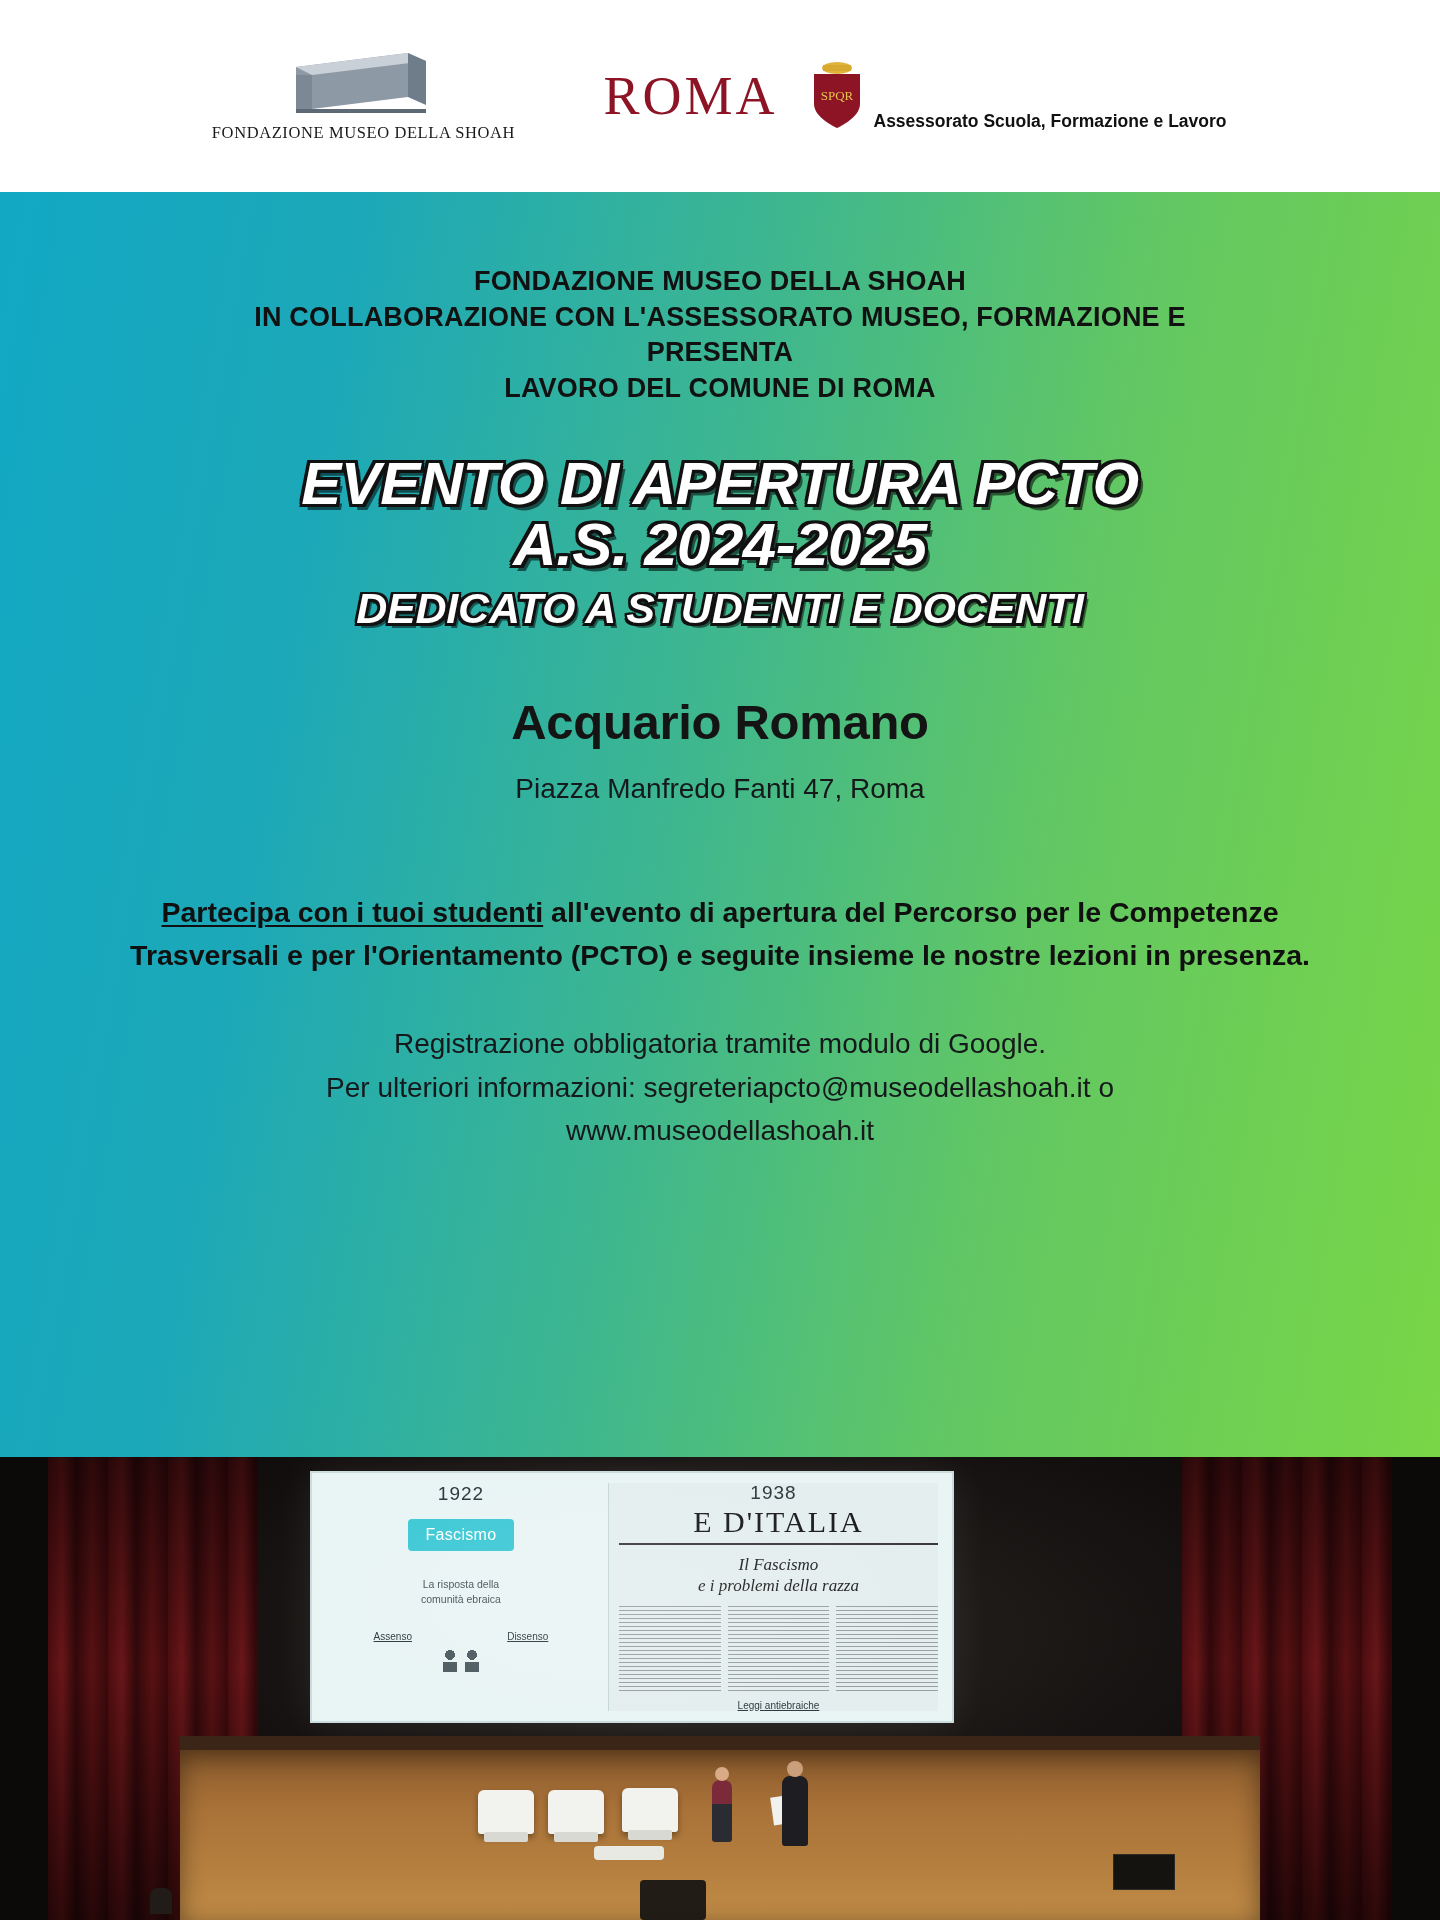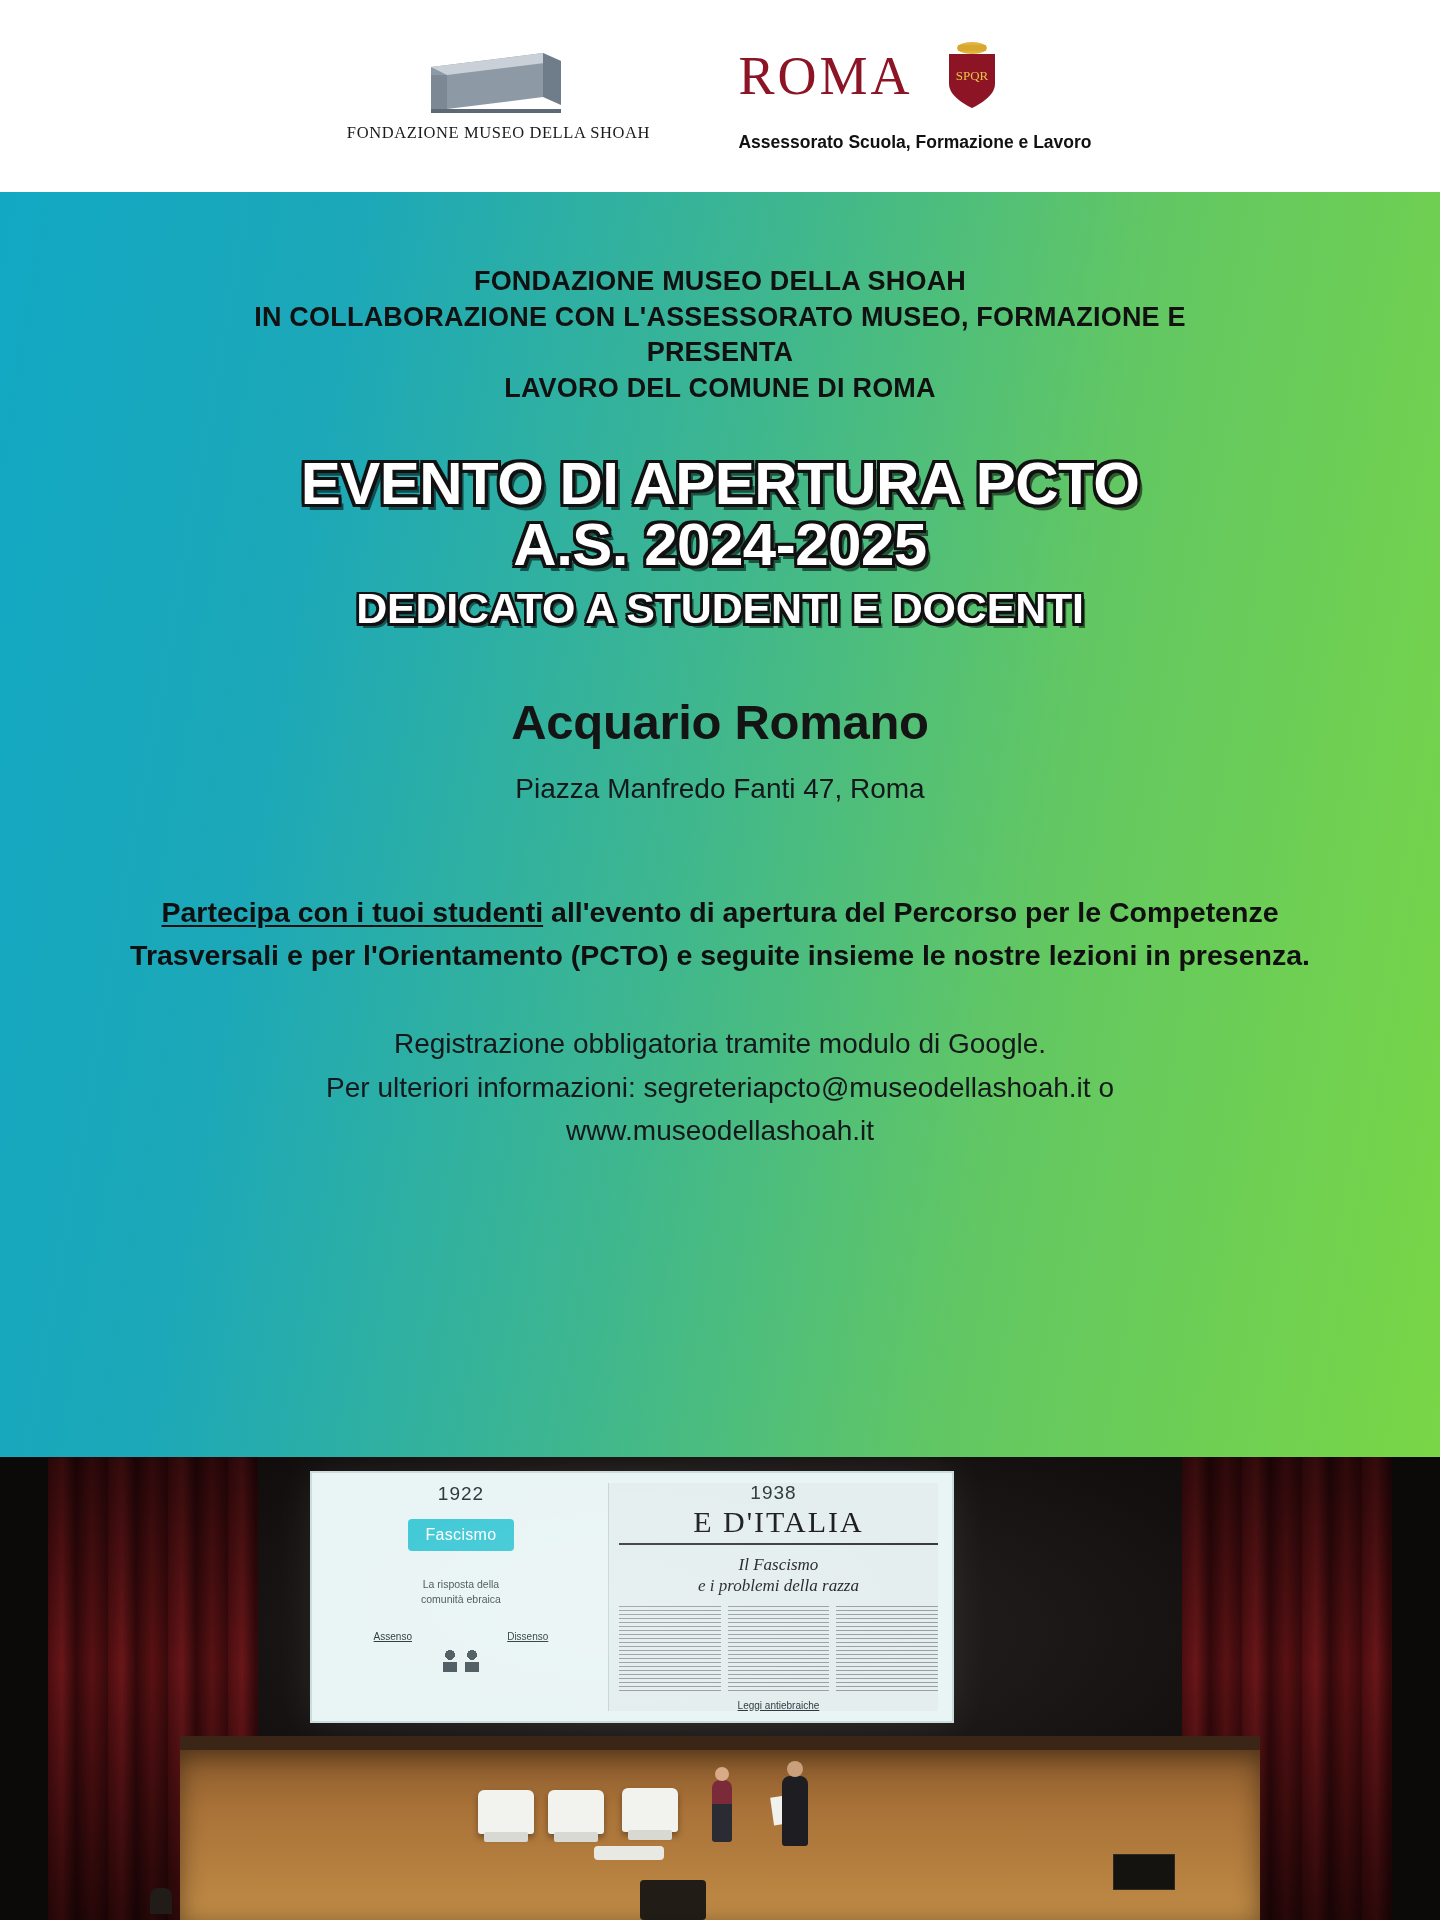--- a/index.html
+++ b/index.html
@@ -52,22 +52,21 @@
     font-size: 16.5px;
     letter-spacing: 0.6px;
     color: #1b1b1b;
     margin-top: 6px;
     white-space: nowrap;
     font-weight: 400;
   }
 
   .logo-roma {
     display: flex;
-    flex-direction: column;
-    align-items: flex-start;
+    align-items: flex-end;
     gap: 8px;
   }
   .roma-top {
     display: flex;
     align-items: center;
     gap: 30px;
   }
   .roma-word {
     font-family: "Liberation Serif", serif;
     font-size: 54px;
@@ -104,20 +103,21 @@
     padding-top: 72px;
     font-size: 27px;
     font-weight: bold;
     line-height: 1.32;
     letter-spacing: 0.2px;
     color: #111;
   }
 
   .title-block {
     margin-top: 46px;
+    font-style: italic;
   }
   .title-1, .title-2 {
     font-size: 60px;
     font-weight: bold;
     letter-spacing: -0.5px;
     line-height: 1.03;
     color: #ffffff;
     text-shadow:
       3px 3px 0 #111, -3px 3px 0 #111, 3px -3px 0 #111, -3px -3px 0 #111,
       0px 3px 0 #111, 0px -3px 0 #111, 3px 0px 0 #111, -3px 0px 0 #111,

